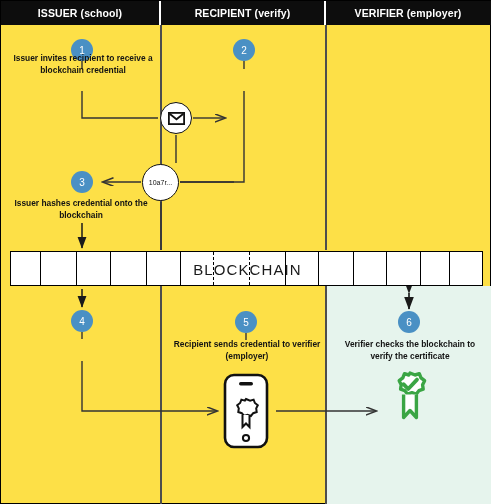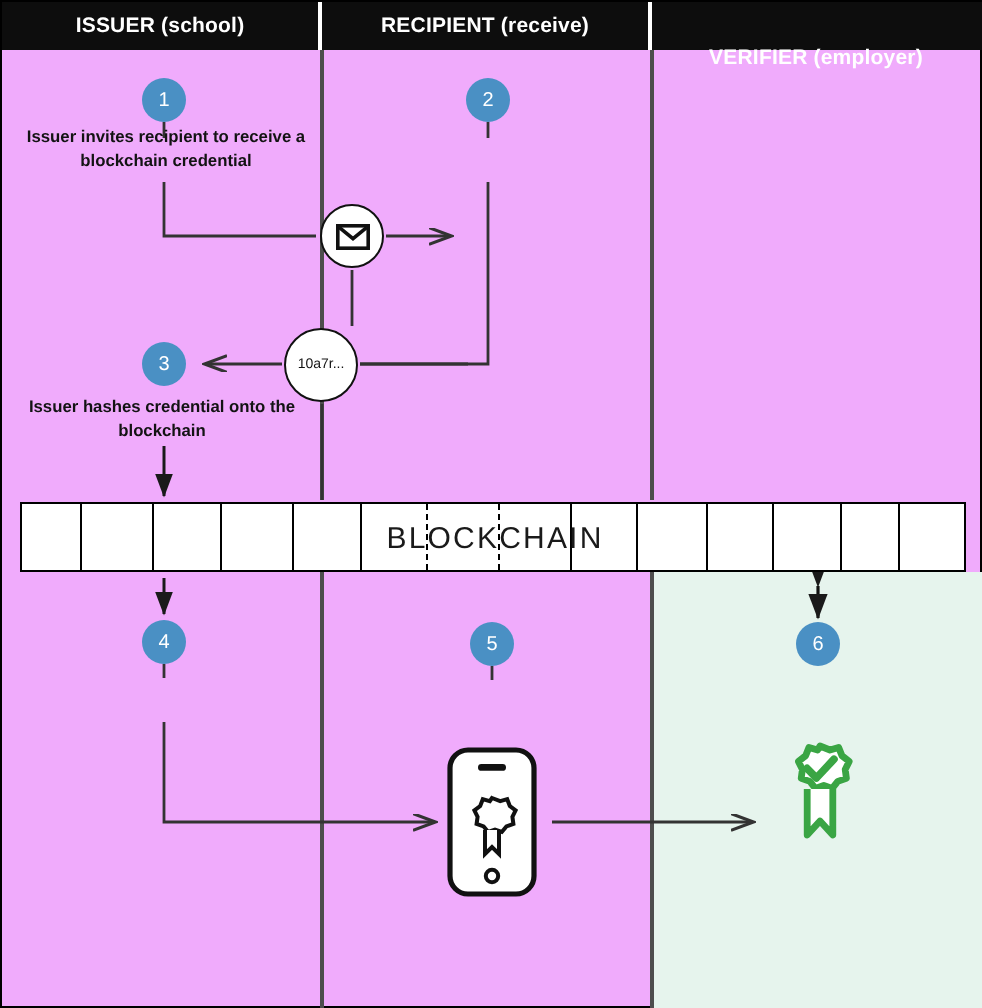--- a/index.html
+++ b/index.html
@@ -6,41 +6,41 @@
   body {
     width: 491px; height: 504px;
     background: #ffffff;
     font-family: "Liberation Sans", sans-serif;
     overflow: hidden;
   }
   #diagram {
     position: relative;
     width: 491px; height: 504px;
     border: 1px solid #000000;
-    background: #f0abfc;
+    background: #fde047;
   }
   
   .header-band {
     position: absolute; left: 0; top: 0;
     width: 491px; height: 24px;
     background: #0d0d0d;
     display: flex;
   }
   .header-cell {
     height: 100%;
     display: flex; align-items: center; justify-content: center;
     color: #ffffff;
     font-size: 10.5px;
     font-weight: bold;
     letter-spacing: 0.1px;
     white-space: nowrap;
   }
   .header-cell.issuer    { width: 160px; border-right: 2px solid #ffffff; }
   .header-cell.recipient { width: 165px; border-right: 2px solid #ffffff; }
-  .header-cell.verifier  { width: 164px; margin-top: 16px; }
+  .header-cell.verifier  { width: 164px; }
 
   
   .lane-div {
     position: absolute;
     width: 2px;
     background: #4d4d4d;
   }
   .lane-div.top-a  { left: 159px; top: 24px;  height: 225px; }
   .lane-div.top-b  { left: 324px; top: 24px;  height: 225px; }
   .lane-div.bot-a  { left: 159px; top: 285px; height: 218px; }
@@ -99,21 +99,21 @@
 
   
   .caption {
     position: absolute;
     text-align: center;
     font-size: 8.4px;
     line-height: 11.5px;
     font-weight: bold;
     color: #131313;
   }
-  .caption.c1 { left: 12px;  top: 62px;  width: 140px; }
+  .caption.c1 { left: 12px;  top: 52px;  width: 140px; }
   .caption.c2 { left: 168px; top: 66px;  width: 150px; }
   .caption.c3 { left: 10px;  top: 197px; width: 140px; }
   .caption.c4 { left: 14px;  top: 336px; width: 135px; }
   .caption.c5 { left: 172px; top: 338px; width: 148px; }
   .caption.c6 { left: 334px; top: 338px; width: 150px; }
 
   
   .circle-icon {
     position: absolute;
     border-radius: 50%;
@@ -132,21 +132,21 @@
   svg { display: block; overflow: visible; }
   .conn { position: absolute; left: 0; top: 0; width: 491px; height: 504px; pointer-events: none; }
 </style>
 </head>
 <body>
 
 <div id="diagram">
 
   <div class="header-band">
     <div class="header-cell issuer">ISSUER (school)</div>
-    <div class="header-cell recipient">RECIPIENT (receive)</div>
+    <div class="header-cell recipient">RECIPIENT (verify)</div>
     <div class="header-cell verifier">VERIFIER (employer)</div>
   </div>
 
   <div class="verifier-panel"></div>
 
   <div class="lane-div top-a"></div>
   <div class="lane-div top-b"></div>
   <div class="lane-div bot-a"></div>
   <div class="lane-div bot-b"></div>
 
@@ -225,32 +225,34 @@
     <div class="bc-cell" style="width:35px"></div>
     <div class="bc-cell" style="width:33px"></div>
     <div class="bc-cell" style="width:34px"></div>
     <div class="bc-cell" style="width:29px"></div>
     <div class="bc-label">BLOCKCHAIN</div>
   </div>
 
   <div class="badge s4">4</div>
 
   <div class="badge s5">5</div>
+  <div class="caption c5">Recipient sends credential to verifier (employer)</div>
 
   <div class="phone-icon">
     <svg width="46" height="76" viewBox="0 0 46 76">
       <rect x="2" y="2" width="42" height="72" rx="9" ry="9" fill="#ffffff" stroke="#111111" stroke-width="2.6"></rect>
       <rect x="16" y="9" width="14" height="3.4" rx="1.7" fill="#111111"></rect>
       <circle cx="23" cy="65" r="3.1" fill="none" stroke="#111111" stroke-width="2"></circle>
       <path d="M23,26 l4.1,1.6 l3.5,-1.0 l1.3,3.4 l2.9,2.2 l-1.6,3.2 l0.5,3.6 l-3.5,1.2 l-2.3,2.8 l-3.4,-1.2 l-3.4,1.2 l-2.3,-2.8 l-3.5,-1.2 l0.5,-3.6 l-1.6,-3.2 l2.9,-2.2 l1.3,-3.4 l3.5,1.0 z" fill="#ffffff" stroke="#111111" stroke-width="2"></path>
       <path d="M19.5,42 L19.5,54 L23,50.5 L26.5,54 L26.5,42" fill="#ffffff" stroke="#111111" stroke-width="2"></path>
     </svg>
   </div>
 
   <div class="badge s6">6</div>
+  <div class="caption c6">Verifier checks the blockchain to verify the certificate</div>
 
   <div class="green-badge">
     <svg width="48" height="66" viewBox="0 0 48 66">
       <path d="M24,2 l5.0,2.0 l4.3,-1.3 l1.7,4.2 l3.6,2.8 l-2.0,4.0 l0.6,4.5 l-4.3,1.5 l-2.8,3.5 l-4.2,-1.5 l-4.2,1.5 l-2.8,-3.5 l-4.3,-1.5 l0.6,-4.5 l-2.0,-4.0 l3.6,-2.8 l1.7,-4.2 l4.3,1.3 z" fill="#ffffff" stroke="#3aa544" stroke-width="3.4" stroke-linejoin="round"></path>
       <path d="M17.5,13.2 L22.2,18.0 L31.0,8.6" fill="none" stroke="#3aa544" stroke-width="3.8" stroke-linecap="round" stroke-linejoin="round"></path>
       <path d="M17.6,23.5 L17.6,46.5 L24,39.5 L30.4,46.5 L30.4,23.5" fill="#ffffff" stroke="#3aa544" stroke-width="3.4" stroke-linejoin="round"></path>
     </svg>
   </div>
 
 </div>

